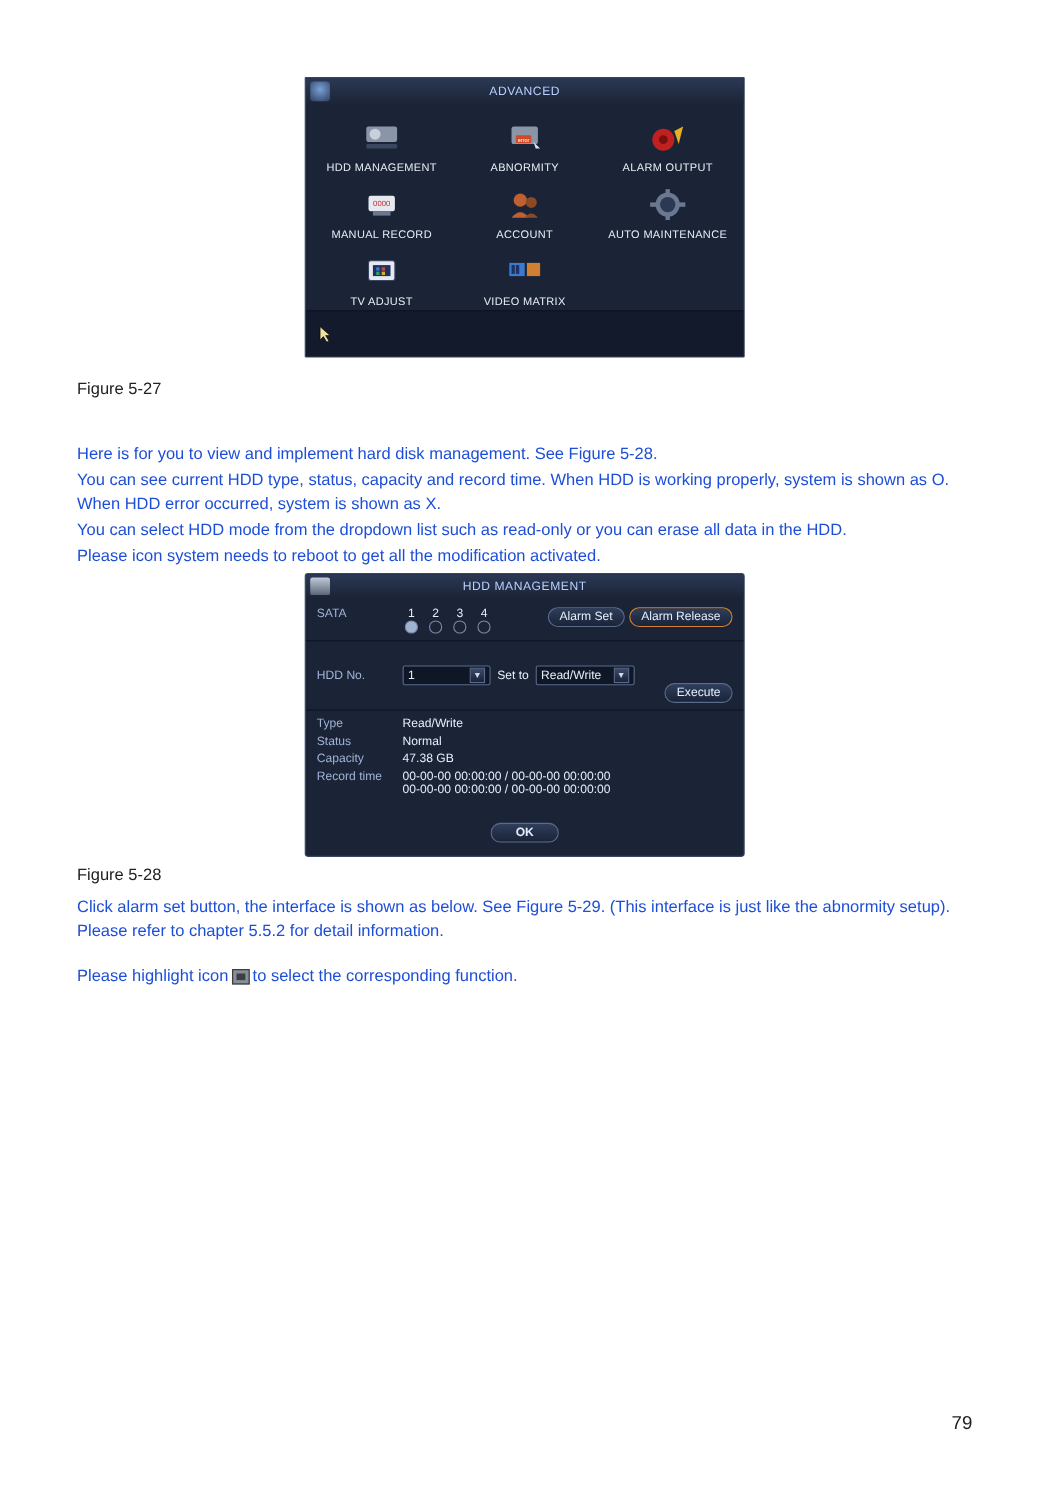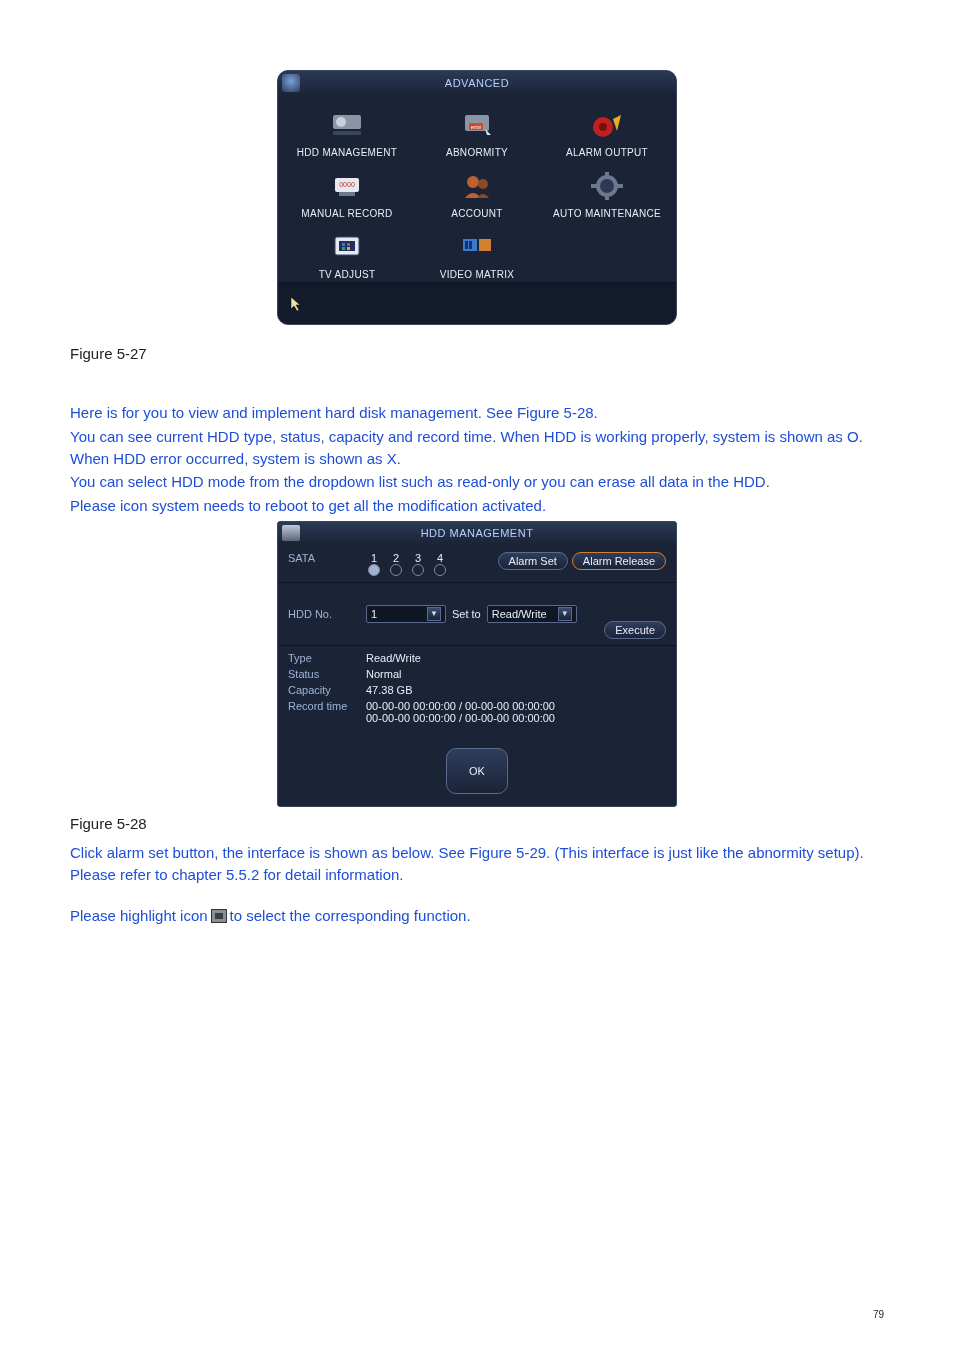--- a/index.html
+++ b/index.html
@@ -10,21 +10,21 @@
       font-family: Arial, sans-serif;
       position: relative;
       padding: 70px 70px 40px 70px;
     }
     
     .adv-panel {
       width: 400px;
       margin: 0 auto 20px auto;
       background: #1b2436;
       border: 1px solid #3a4560;
-      border-radius: 11px;
+      border-radius: 1px;
       overflow: hidden;
     }
     .adv-titlebar {
       height: 24px;
       background: linear-gradient(#2b3955, #1b2436);
       display: flex;
       align-items: center;
       justify-content: center;
       position: relative;
       color: #b8cfff;
@@ -186,23 +186,23 @@
       margin: 0 3px;
     }
     .highlight-icon::after {
       content: "";
       position: absolute; inset: 3px;
       background: #3a3f46;
     }
     
     .page-number {
       position: absolute;
-      bottom: 30px;
+      bottom: 46px;
       right: 70px;
-      font-size: 10px;
+      font-size: 17px;
       color: #222;
     }
     svg { display: block; }
     .line-with-icon { display: flex; align-items: center; flex-wrap: wrap; gap: 0; }
   </style>
 </head>
 <body>
 
 <div class="adv-panel">
   <div class="adv-titlebar">
@@ -376,21 +376,21 @@
       <span class="val">47.38 GB</span>
     </div>
     <div class="hdd-row" style="align-items:flex-start;">
       <div class="hdd-label-col">Record time</div>
       <div>
         <div class="val">00-00-00 00:00:00 / 00-00-00 00:00:00</div>
         <div class="val">00-00-00 00:00:00 / 00-00-00 00:00:00</div>
       </div>
     </div>
     <div class="ok-wrap">
-      <button class="pill-btn" style="padding:16px 22px;">OK</button>
+      <button class="pill-btn" style="padding:2px 22px;font-weight:bold;">OK</button>
     </div>
   </div>
 </div>
 <div class="fig-caption">Figure 5-28</div>
 
 <p class="body-text" style="margin-top:10px;">Click alarm set button, the interface is shown as below. See Figure 5-29. (This interface is just like the abnormity setup). Please refer to chapter 5.5.2 for detail information.</p>
 
 <p class="body-text line-with-icon" style="margin-top:20px;">
   <span>Please highlight icon </span>
   <span class="highlight-icon"></span>

